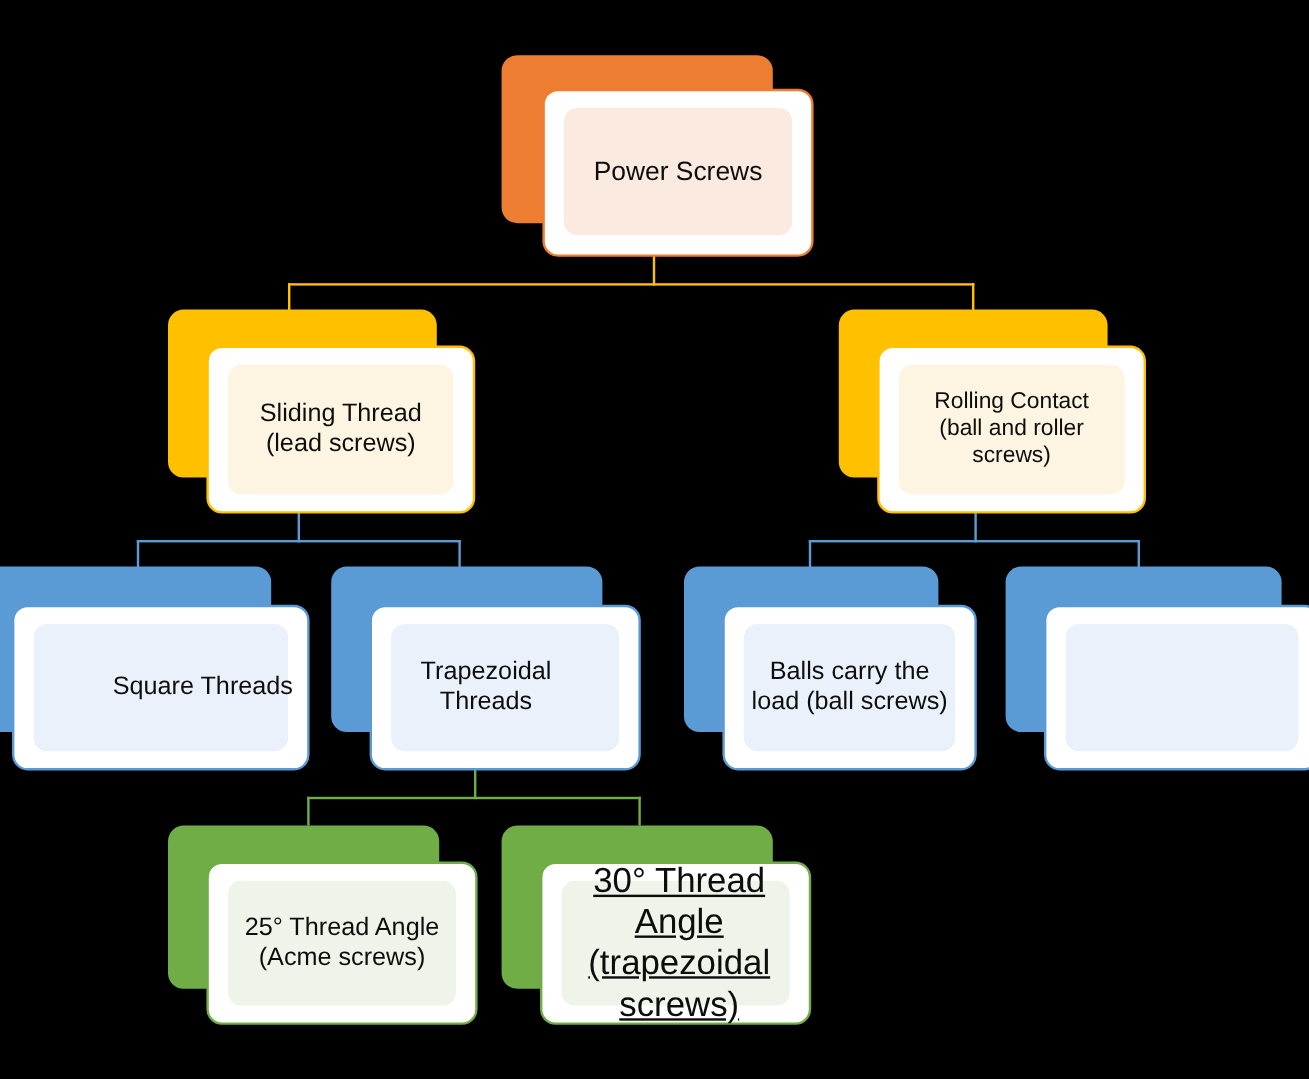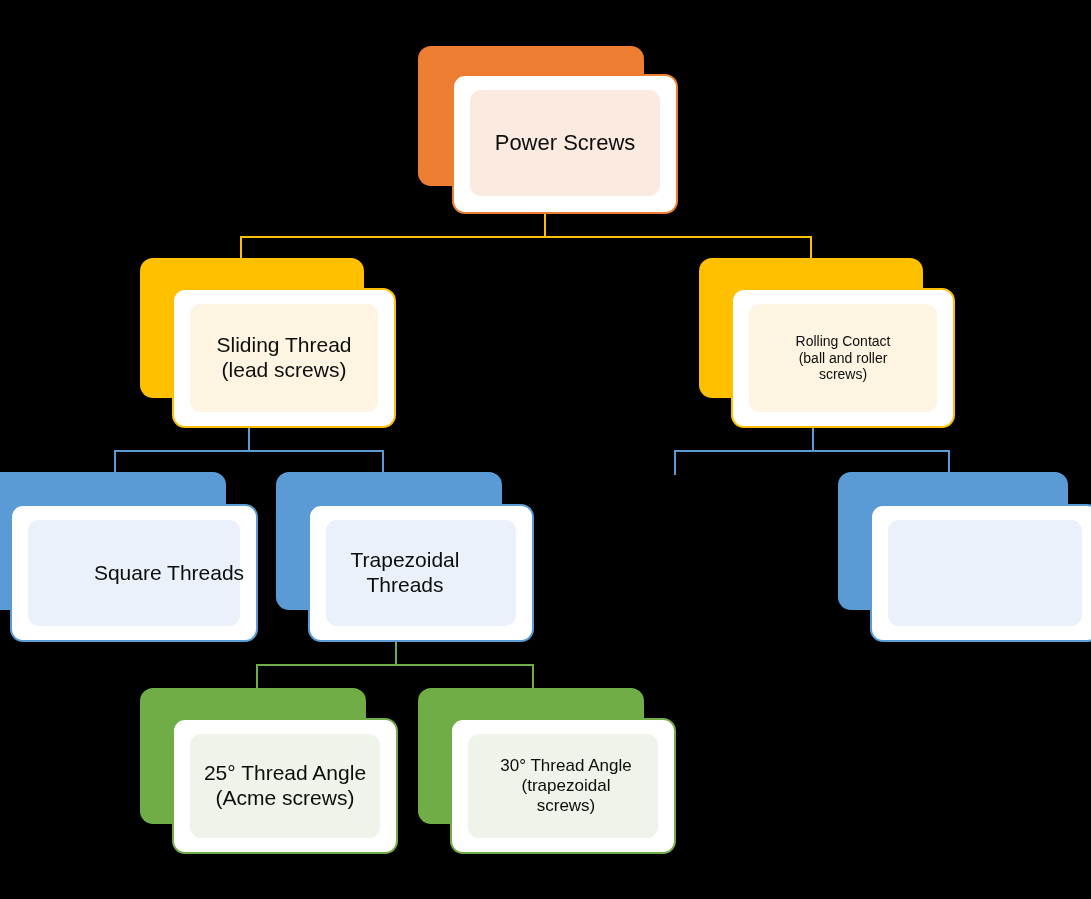--- a/index.html
+++ b/index.html
@@ -93,57 +93,64 @@
     <div class="front" style="left: 32px; top: 30px; width: 224px; height: 140px; border-color: rgb(255, 192, 0);"></div>
     <div class="inner" style="left: 50px; top: 46px; width: 188px; height: 108px; background: rgb(253, 245, 226);"></div>
     <div class="label" style="font-size: 21px; top: 100px; transform: translateY(-50%); left: 50px; width: 188px; overflow: visible;">Sliding Thread
 (lead screws)</div>
   </div>
 
   <div class="node" style="left:699px;top:258px;width:256px;height:170px;">
     <div class="back" style="width: 224px; height: 140px; background: rgb(255, 192, 0);"></div>
     <div class="front" style="left: 32px; top: 30px; width: 224px; height: 140px; border-color: rgb(255, 192, 0);"></div>
     <div class="inner" style="left: 50px; top: 46px; width: 188px; height: 108px; background: rgb(253, 245, 226);"></div>
-    <div class="label" style="font-size: 14px; top: 100px; transform: translateY(-50%); left: 50px; width: 188px; overflow: visible;">Rolling Contact
+    <div class="label" style="font-size: 19px; top: 100px; transform: translateY(-50%); left: 50px; width: 188px; overflow: visible;">Rolling Contact
 (ball and roller
 screws)</div>
   </div>
 
   <div class="node" style="left:-22px;top:472px;width:280px;height:170px;">
     <div class="back" style="width: 248px; height: 138px; background: rgb(91, 155, 213);"></div>
     <div class="front" style="left: 32px; top: 32px; width: 248px; height: 138px; border-color: rgb(91, 155, 213);"></div>
     <div class="inner" style="left: 50px; top: 48px; width: 212px; height: 106px; background: rgb(234, 241, 250);"></div>
     <div class="label" style="font-size: 21px; top: 101px; transform: translateY(-50%); left: 50px; width: 212px; overflow: visible; padding-left: 35px;">Square Threads</div>
   </div>
 
   <div class="node" style="left:276px;top:472px;width:258px;height:170px;">
     <div class="back" style="width: 226px; height: 138px; background: rgb(91, 155, 213);"></div>
     <div class="front" style="left: 32px; top: 32px; width: 226px; height: 138px; border-color: rgb(91, 155, 213);"></div>
     <div class="inner" style="left: 50px; top: 48px; width: 190px; height: 106px; background: rgb(234, 241, 250);"></div>
     <div class="label" style="font-size: 21px; top: 101px; transform: translateY(-50%); left: 50px; width: 158px; overflow: visible;">Trapezoidal
 Threads</div>
   </div>
 
+  <div class="node" style="left:570px;top:472px;width:244px;height:170px;">
+    <div class="back" style="width: 212px; height: 138px; background: rgb(91, 155, 213);"></div>
+    <div class="front" style="left: 32px; top: 32px; width: 212px; height: 138px; border-color: rgb(91, 155, 213);"></div>
+    <div class="inner" style="left: 50px; top: 48px; width: 176px; height: 106px; background: rgb(234, 241, 250);"></div>
+    <div class="label" style="font-size: 21px; top: 101px; transform: translateY(-50%); left: 50px; width: 176px; overflow: visible;">Balls carry the
+load (ball screws)</div>
+  </div>
 
   <div class="node" style="left:838px;top:472px;width:262px;height:170px;">
     <div class="back" style="width: 230px; height: 138px; background: rgb(91, 155, 213);"></div>
     <div class="front" style="left: 32px; top: 32px; width: 230px; height: 138px; border-color: rgb(91, 155, 213);"></div>
     <div class="inner" style="left: 50px; top: 48px; width: 194px; height: 106px; background: rgb(234, 241, 250);"></div>
   </div>
 
   <div class="node" style="left:140px;top:688px;width:258px;height:166px;">
     <div class="back" style="width: 226px; height: 136px; background: rgb(112, 173, 71);"></div>
     <div class="front" style="left: 32px; top: 30px; width: 226px; height: 136px; border-color: rgb(112, 173, 71);"></div>
     <div class="inner" style="left: 50px; top: 46px; width: 190px; height: 104px; background: rgb(238, 244, 233);"></div>
     <div class="label" style="font-size: 21px; top: 98px; transform: translateY(-50%); left: 50px; width: 190px; overflow: visible;">25° Thread Angle
 (Acme screws)</div>
   </div>
 
   <div class="node" style="left:418px;top:688px;width:258px;height:166px;">
     <div class="back" style="width: 226px; height: 136px; background: rgb(112, 173, 71);"></div>
     <div class="front" style="left: 32px; top: 30px; width: 226px; height: 136px; border-color: rgb(112, 173, 71);"></div>
     <div class="inner" style="left: 50px; top: 46px; width: 190px; height: 104px; background: rgb(238, 244, 233);"></div>
-    <div class="label" style="font-size: 17px; top: 98px; transform: translateY(-50%); left: 50px; width: 196px; overflow: visible;">30° Thread Angle
+    <div class="label" style="font-size: 29px; top: 98px; transform: translateY(-50%); left: 50px; width: 196px; overflow: visible; text-decoration: underline;">30° Thread Angle
 (trapezoidal
 screws)</div>
   </div>
 
 </div>
 
 </body></html>

